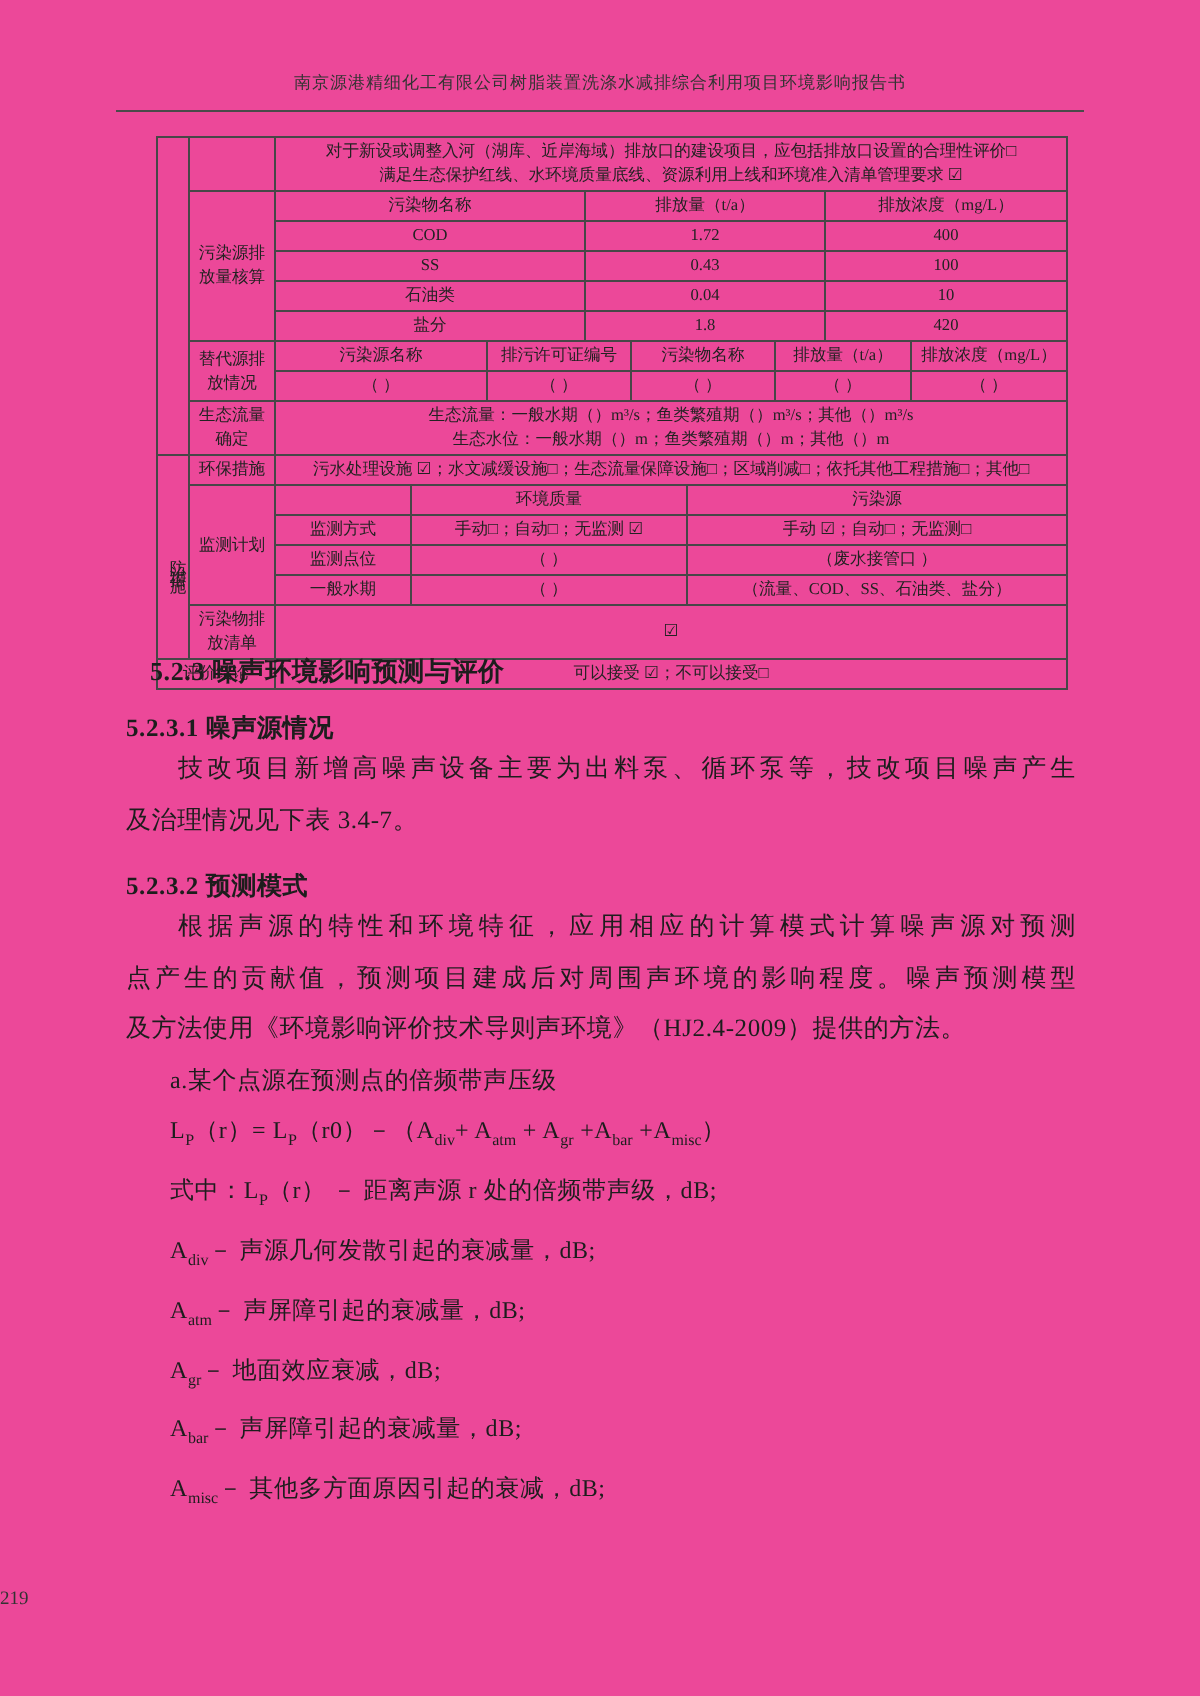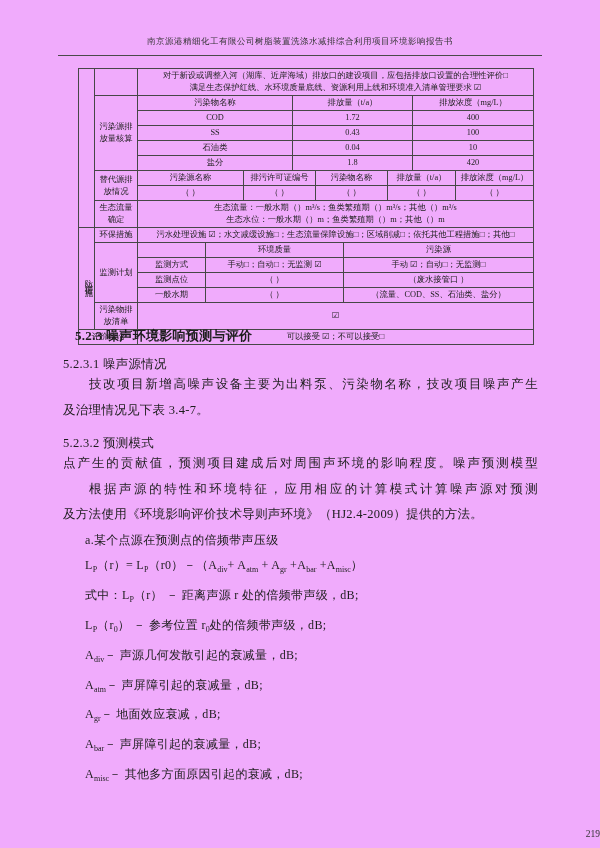--- a/index.html
+++ b/index.html
@@ -1,21 +1,21 @@
 <!DOCTYPE html>
 <html><head>
 <meta charset="utf-8">
 <style>
   html,body { margin:0; padding:0; }
   body {
     width:600px; height:848px; background:#ffffff;
     font-family:"Liberation Serif","DejaVu Serif",serif;
     color:#1d1d1d;
   }
-  .page { position:relative; width:600px; height:848px; overflow:hidden; background:#f0abfc; }
+  .page { position:relative; width:600px; height:848px; overflow:hidden; background:#ec4899; }
 
   
   .doc-header {
     position:absolute; top:36px; left:58px; width:484px;
     text-align:center; font-size:8.5px; letter-spacing:.5px; color:#333;
     padding-bottom:7px; border-bottom:1.7px solid #4a4a4a;
   }
 
   
   table.selfcheck {
@@ -32,30 +32,30 @@
   td.tl { text-align:left; }
   td.c0v { padding:0; }
   .vlabel {
     writing-mode:vertical-lr; text-orientation:upright;
     letter-spacing:3px; margin:0 auto; line-height:14px;
   }
 
   
   .body-text { position:absolute; top:322px; left:63px; width:475px; }
   .h1 { font-size:13px; font-weight:bold; line-height:16px; margin:6px 0 0 12px; letter-spacing:.3px; }
-  .h2 { font-size:12.5px; font-weight:normal; line-height:16px; margin:12px 0 0 0; letter-spacing:.3px; }
+  .h2 { font-size:12.5px; font-weight:bold; line-height:16px; margin:12px 0 0 0; letter-spacing:.3px; }
   .ln { font-size:12.5px; line-height:25.5px; letter-spacing:.3px; white-space:nowrap; }
   .ind { text-indent:26px; }
   .jst { text-align:justify; text-align-last:justify; white-space:normal; }
   .fline { font-size:12px; line-height:25.5px; padding-left:22px; letter-spacing:.3px; }
   .fline sub { font-size:8px; letter-spacing:0; }
 
   .page-num {
-    position:absolute; top:829px; left:0; width:100%;
-    text-align:right; font-size:9.5px; color:#333;
+    position:absolute; top:795px; left:0; width:100%;
+    text-align:left; font-size:9.5px; color:#333;
   }
 </style>
 </head>
 <body>
 
 <div class="page">
 
   <div class="doc-header">
     <span>南京源港精细化工有限公司树脂装置洗涤水减排综合利用项目环境影响报告书</span>
   </div>
@@ -166,33 +166,32 @@
     <tr>
       <td colspan="2">评价结论</td>
       <td colspan="9">可以接受 ☑；不可以接受□</td>
     </tr>
   </tbody>
     </table>
 
   <div class="body-text">
     <div class="h1">5.2.3 噪声环境影响预测与评价</div>
     <div class="h2">5.2.3.1 噪声源情况</div>
-    <div class="ln ind jst">技改项目新增高噪声设备主要为出料泵、污染物名称，技改项目噪声产生</div>
+    <div class="ln ind jst">技改项目新增高噪声设备主要为出料泵、循环泵等，技改项目噪声产生</div>
     <div class="ln">及治理情况见下表 3.4-7。</div>
     <div class="h2">5.2.3.2 预测模式</div>
+    <div class="ln ind jst">根据声源的特性和环境特征，应用相应的计算模式计算噪声源对预测</div>
     <div class="ln jst">点产生的贡献值，预测项目建成后对周围声环境的影响程度。噪声预测模型</div>
-    <div class="ln ind jst">根据声源的特性和环境特征，应用相应的计算模式计算噪声源对预测</div>
     <div class="ln">及方法使用《环境影响评价技术导则声环境》（HJ2.4-2009）提供的方法。</div>
     <div class="fline">a.某个点源在预测点的倍频带声压级</div>
 
     <div class="fline"><span>L</span><sub>P</sub><span>（r）= L</span><sub>P</sub><span>（r0）－（A</span><sub>div</sub><span>+ A</span><sub>atm</sub><span> + A</span><sub>gr</sub><span> +A</span><sub>bar</sub><span> +A</span><sub>misc</sub><span>）</span></div>
 
     <div class="fline"><span>式中：L</span><sub>P</sub><span>（r） － 距离声源 r 处的倍频带声级，dB;</span></div>
 
-    <div class="fline"><span>L</span><sub>P</sub><span>（r</span><sub>0</sub><span>） － 参考位置 r</span><sub>0</sub><span>处的倍频带声级，dB;</span></div>
 
     <div class="fline"><span>A</span><sub>div</sub><span>－ 声源几何发散引起的衰减量，dB;</span></div>
     <div class="fline"><span>A</span><sub>atm</sub><span>－ 声屏障引起的衰减量，dB;</span></div>
     <div class="fline"><span>A</span><sub>gr</sub><span>－ 地面效应衰减，dB;</span></div>
     <div class="fline"><span>A</span><sub>bar</sub><span>－ 声屏障引起的衰减量，dB;</span></div>
     <div class="fline"><span>A</span><sub>misc</sub><span>－ 其他多方面原因引起的衰减，dB;</span></div>
   </div>
 
   <div class="page-num">219</div>
 

